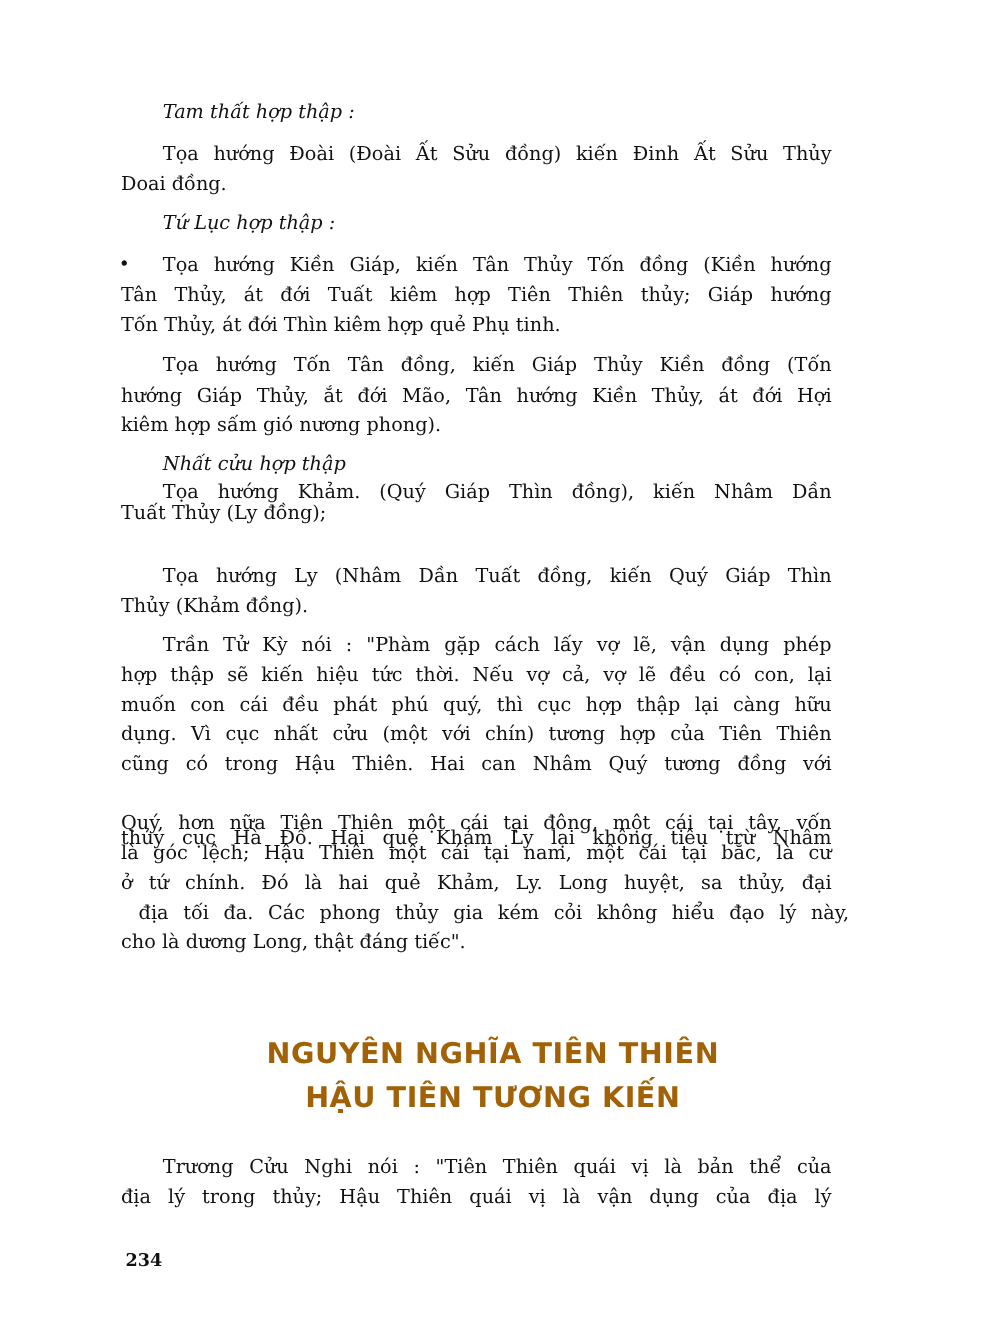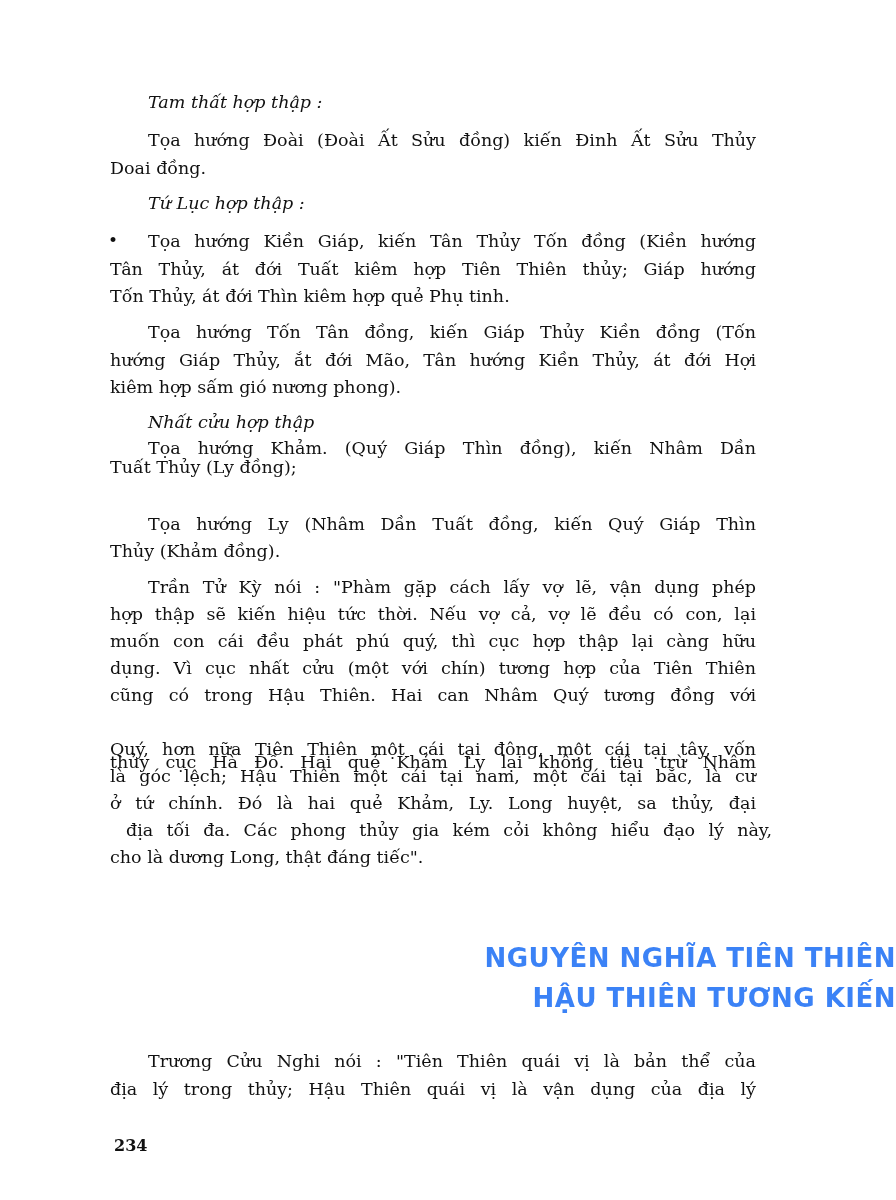--- a/index.html
+++ b/index.html
@@ -45,27 +45,27 @@
     .bullet {
       position: absolute;
       left: -2px;
       font-size: 17px;
       line-height: 24px;
     }
     .heading {
       position: absolute;
       left: 0;
       width: 896px;
-      text-align: right;
+      text-align: center;
       font-family: "DejaVu Sans", "Liberation Sans", sans-serif;
       font-weight: bold;
       font-size: 26px;
       line-height: 40px;
       letter-spacing: 0.5px;
-      color: #3b82f6;
+      color: #a16207;
     }
     .page-number {
       position: absolute;
       left: 114px;
       top: 1133px;
       font-family: "DejaVu Serif", "Liberation Serif", serif;
       font-weight: bold;
       font-size: 16px;
       line-height: 26px;
     }
@@ -109,15 +109,15 @@
   <div class="line" style="top:764px;">là góc lệch; Hậu Thiên một cái tại nam, một cái tại bắc, là cư</div>
   <div class="line" style="top:791px;">ở tứ chính. Đó là hai quẻ Khảm, Ly. Long huyệt, sa thủy, đại</div>
   <div class="line" style="top:818px;margin-left:16px;">địa tối đa. Các phong thủy gia kém cỏi không hiểu đạo lý này,</div>
   <div class="line last" style="top:845px;">cho là dương Long, thật đáng tiếc".</div>
 
   <div class="line indent" style="top:1049px;">Trương Cửu Nghi nói : "Tiên Thiên quái vị là bản thể của</div>
   <div class="line" style="top:1077px;">địa lý trong thủy; Hậu Thiên quái vị là vận dụng của địa lý</div>
 </div>
 
 <div class="heading" style="top:938px;">NGUYÊN NGHĨA TIÊN THIÊN</div>
-<div class="heading" style="top:978px;">HẬU THIÊN TƯƠNG KIẾN</div>
+<div class="heading" style="top:978px;">HẬU TIÊN TƯƠNG KIẾN</div>
 
 <div class="page-number">234</div>
 
 </body></html>

